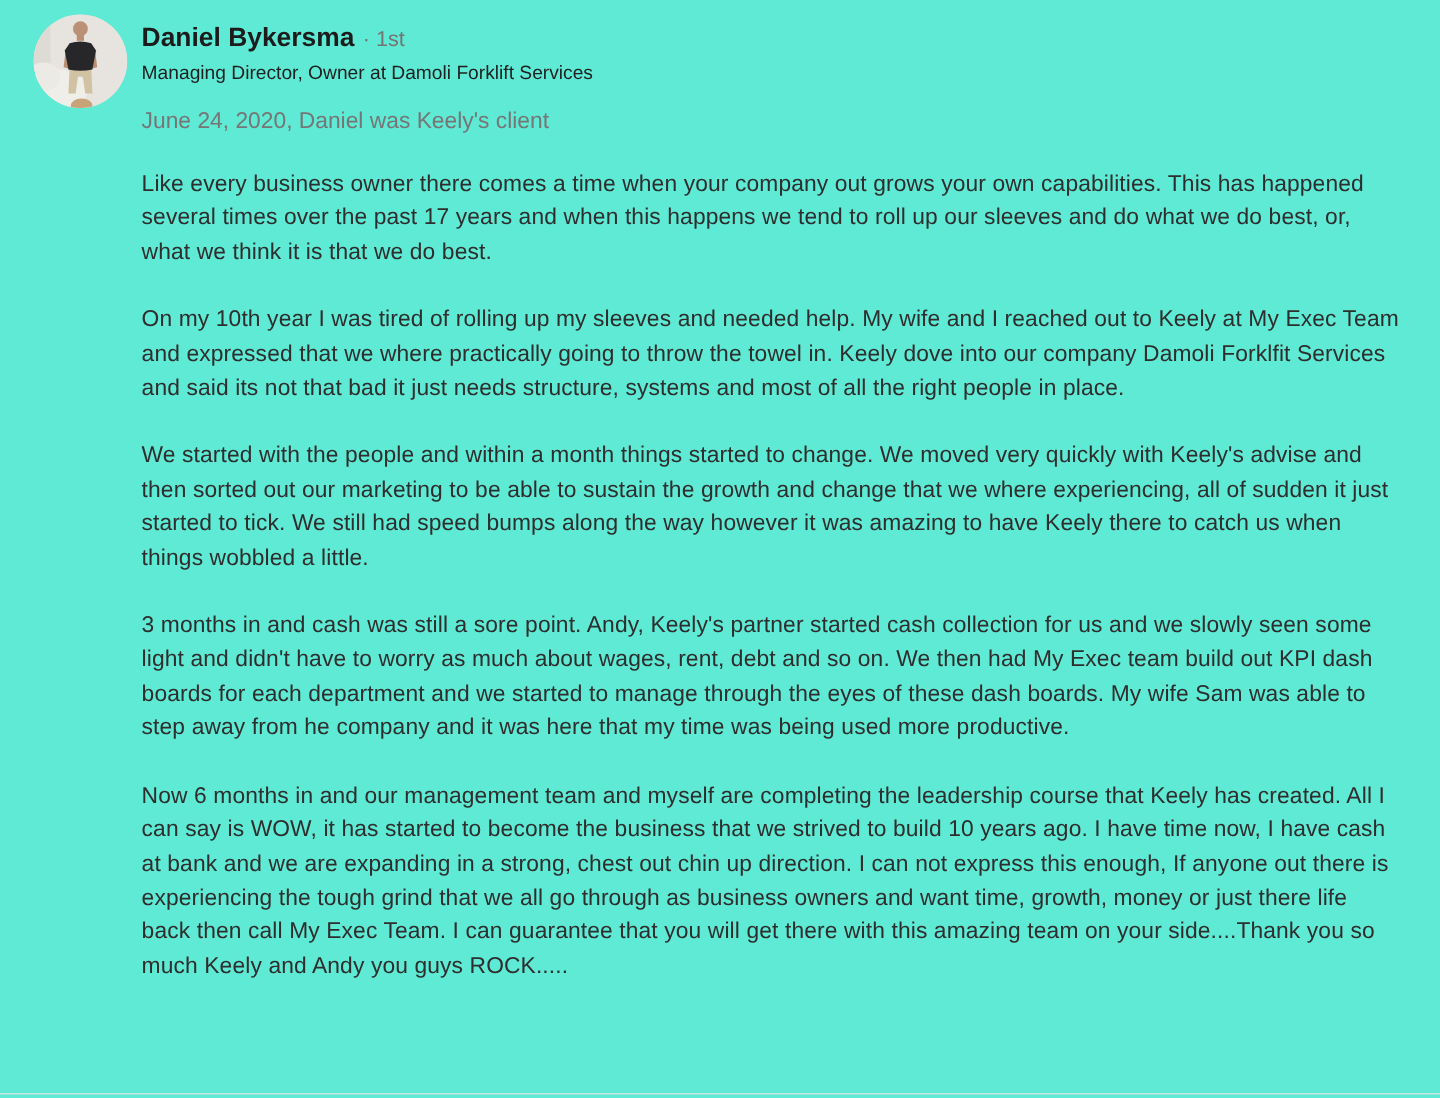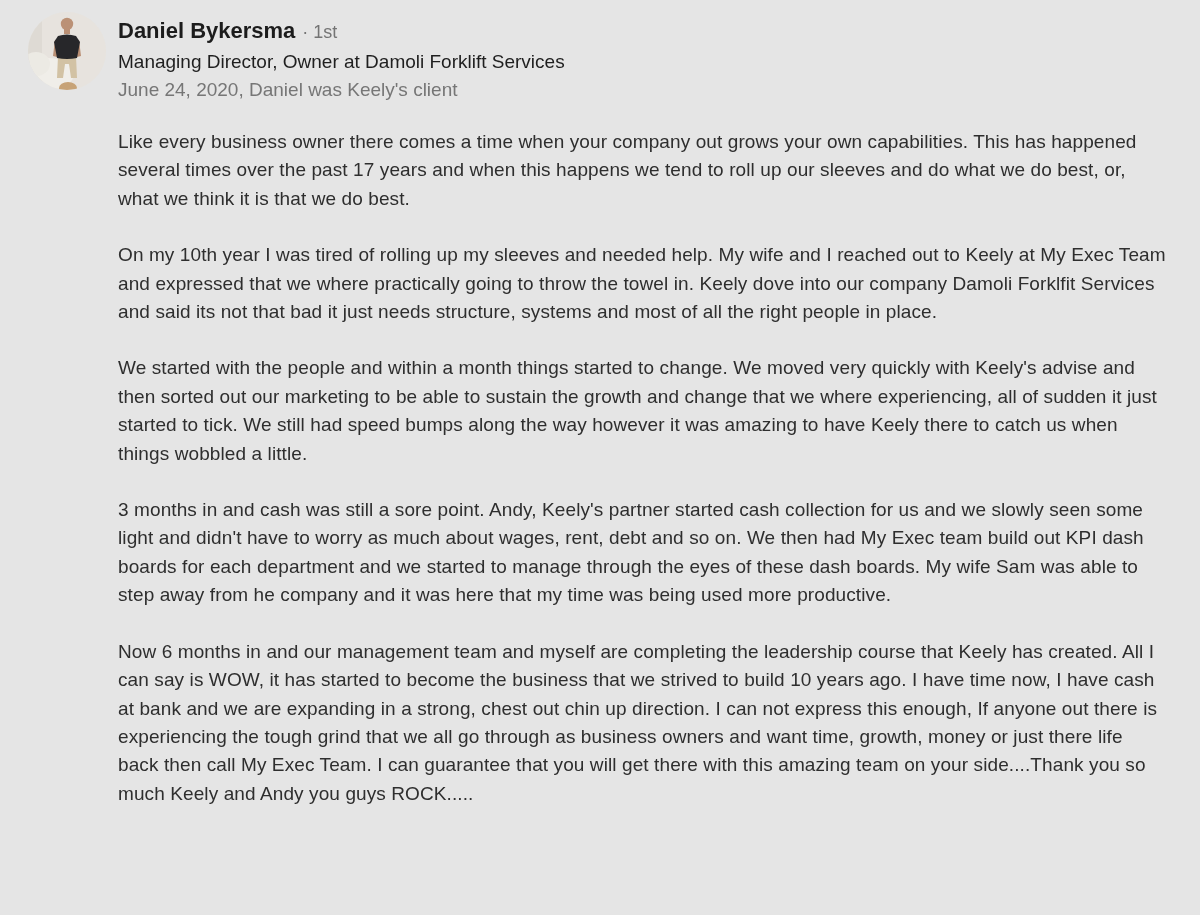--- a/index.html
+++ b/index.html
@@ -5,21 +5,21 @@
   html, body {
     margin: 0;
     padding: 0;
     background: #ffffff;
     font-family: "Liberation Sans", sans-serif;
   }
   .page {
     position: relative;
     width: 1200px;
     height: 915px;
-    background: #e5e5e5;
+    background: #5eead4;
     overflow: hidden;
   }
   .card {
     padding: 12px 35px 0 28px;
     box-sizing: border-box;
   }
   .header {
     display: flex;
     align-items: flex-start;
     gap: 12px;
@@ -47,29 +47,30 @@
     font-weight: bold;
     cursor: pointer;
   }
   .degree {
     font-weight: normal;
     font-size: 18px;
     color: #747474;
     margin-left: 7px;
   }
   .headline {
-    font-size: 19px;
+    font-size: 16px;
     line-height: 28px;
     color: #1f1f1f;
     margin-top: 2px;
   }
   .relationship {
     font-size: 19px;
     line-height: 28px;
     color: #767676;
+    margin-top: 12px;
   }
   .rec-body {
     margin-left: 90px;
     margin-top: 24px;
     width: 1048px;
   }
   .rec-body p {
     margin: 0 0 28px 0;
     font-size: 19px;
     line-height: 28.4px;

